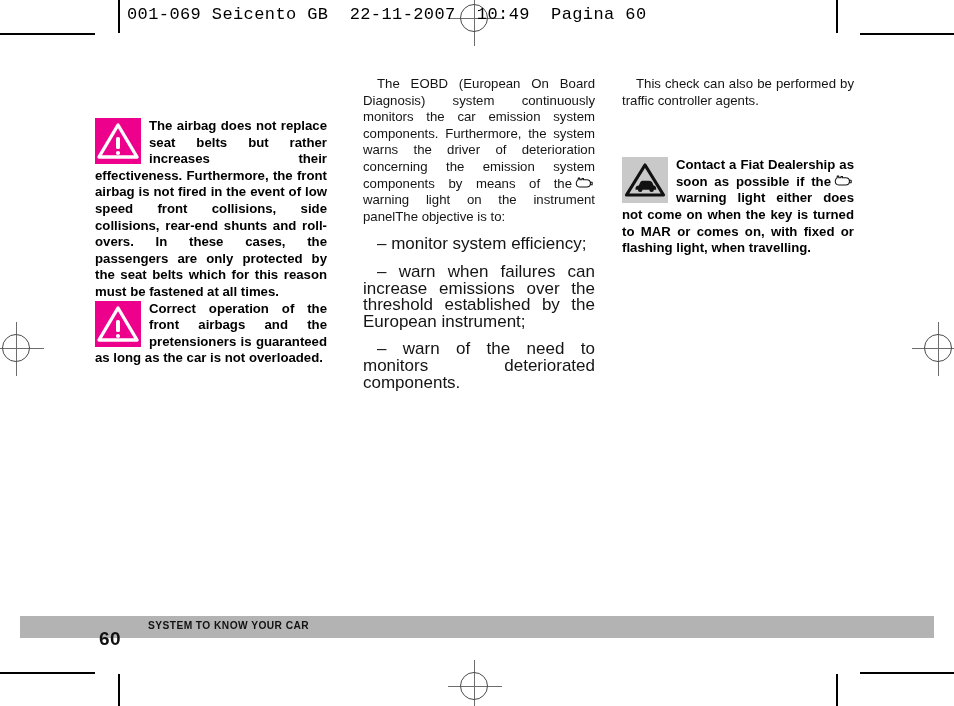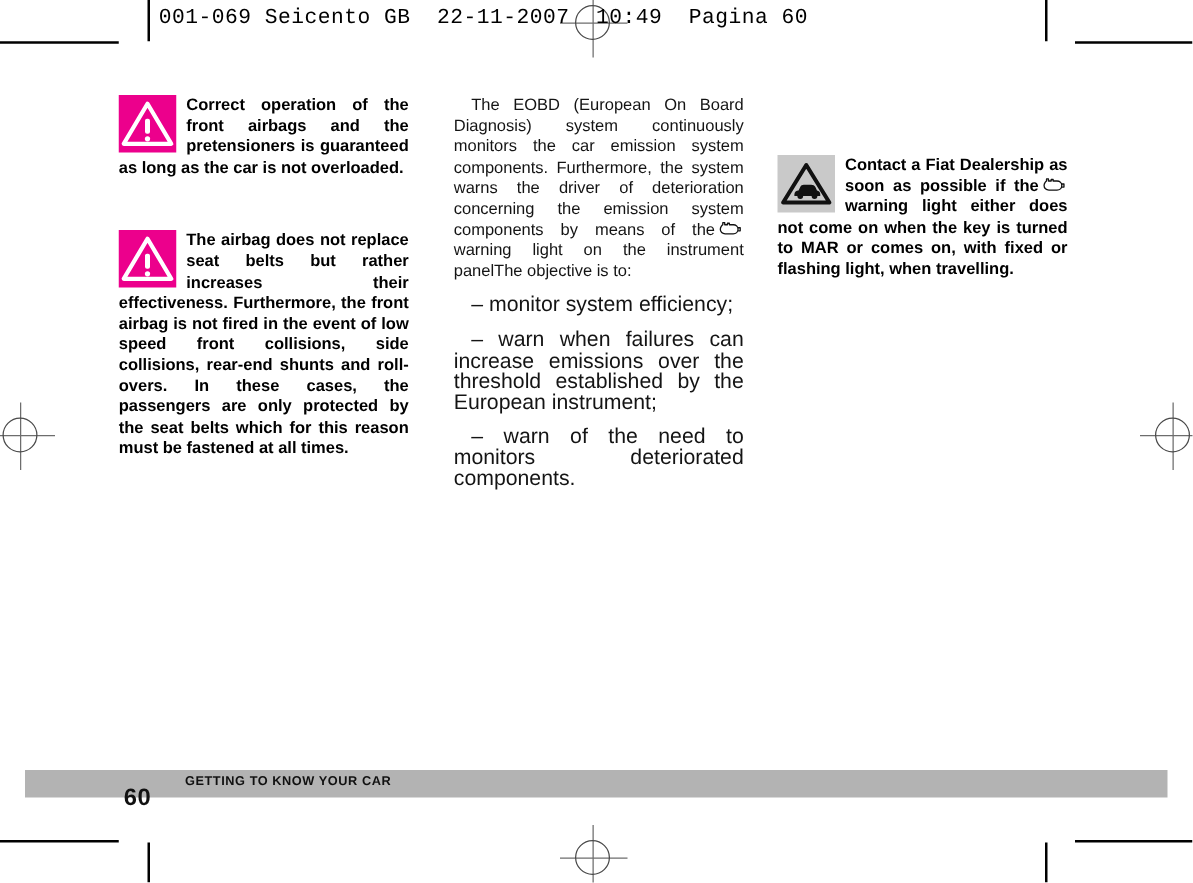--- a/index.html
+++ b/index.html
@@ -194,75 +194,76 @@
 <div class="reg reg-bottom">
   <span class="rv"></span>
     <span class="rh"></span>
     <span class="rc"></span>
 </div>
 
 <div class="page-header">001-069 Seicento GB  22-11-2007  10:49  Pagina 60</div>
 
 <div class="col col-left">
 
+  <div class="warn-block" style="margin-top:42px;">
+    <span class="icon-float icon-magenta">
+      <svg viewBox="0 0 46 46" aria-hidden="true">
+        <path d="M23 7 L42 39 L4 39 Z" fill="none" stroke="#ffffff" stroke-width="3.4" stroke-linejoin="round"></path>
+        <rect x="21" y="19" width="4" height="12" rx="1.6" fill="#ffffff"></rect>
+        <circle cx="23" cy="35" r="2.1" fill="#ffffff"></circle>
+      </svg>
+    </span>
+    <p>The airbag does not replace seat belts but rather increases their effectiveness. Furthermore, the front airbag is not fired in the event of low speed front collisions, side collisions, rear-end shunts and roll-overs. In these cases, the passengers are only protected by the seat belts which for this reason must be fastened at all times.</p>
+  </div>
+
   <div class="warn-block">
     <span class="icon-float icon-magenta">
       <svg viewBox="0 0 46 46" aria-hidden="true">
         <path d="M23 7 L42 39 L4 39 Z" fill="none" stroke="#ffffff" stroke-width="3.4" stroke-linejoin="round"></path>
         <rect x="21" y="19" width="4" height="12" rx="1.6" fill="#ffffff"></rect>
         <circle cx="23" cy="35" r="2.1" fill="#ffffff"></circle>
       </svg>
     </span>
     <p>Correct operation of the front airbags and the pretensioners is guaranteed as long as the car is not overloaded.</p>
   </div>
 
-  <div class="warn-block" style="margin-top:42px;">
-    <span class="icon-float icon-magenta">
-      <svg viewBox="0 0 46 46" aria-hidden="true">
-        <path d="M23 7 L42 39 L4 39 Z" fill="none" stroke="#ffffff" stroke-width="3.4" stroke-linejoin="round"></path>
-        <rect x="21" y="19" width="4" height="12" rx="1.6" fill="#ffffff"></rect>
-        <circle cx="23" cy="35" r="2.1" fill="#ffffff"></circle>
-      </svg>
-    </span>
-    <p>The airbag does not replace seat belts but rather increases their effectiveness. Furthermore, the front airbag is not fired in the event of low speed front collisions, side collisions, rear-end shunts and roll-overs. In these cases, the passengers are only protected by the seat belts which for this reason must be fastened at all times.</p>
-  </div>
-
 </div>
 
 <div class="col col-mid">
 
 
   <p class="body"><span class="indent"></span><span>The EOBD (European On Board Diagnosis) system continuously monitors the car emission system components. Furthermore, the system warns the driver of deterioration concerning the emission system components by means of the</span><span class="engine-glyph"><svg viewBox="0 0 30 21" aria-hidden="true">
           <path d="M6.5 4.5 L6.5 1.8 L9 1.8 L9 4.5 L12.5 4.5 L12.5 2.6 L15 2.6 L15 4.5 L20 4.5 C23.4 4.5 26.2 6.8 26.2 10.2 C26.2 13.8 23.4 16.2 20 16.2 L9.5 16.2 C6 16.2 3.3 13.8 3.3 10.3 C3.3 7 6 4.5 6.5 4.5 Z M26.5 8.4 L29 8.4 L29 12.4 L26.5 12.4" fill="none" stroke="#111111" stroke-width="1.7" stroke-linejoin="round" stroke-linecap="round"></path>
         </svg></span><span>warning light on the instrument panelThe objective is to:</span></p>
 
   <div class="dashlist" style="margin-top:11px;">
     <p><span class="indent"></span><span>– monitor system efficiency;</span></p>
     <p><span class="indent"></span><span>– warn when failures can increase emissions over the threshold established by the European instrument;</span></p>
     <p><span class="indent"></span><span>– warn of the need to monitors deteriorated components.</span></p>
   </div>
 
 
 </div>
 
 <div class="col col-right">
 
+  <p class="body"><span class="indent"></span><span>This check can also be performed by traffic controller agents.</span></p>
 
   <div class="warn-block" style="margin-top:48px;">
     <span class="icon-float icon-grey">
       <svg viewBox="0 0 46 46" aria-hidden="true">
         <path d="M23 8 L41.5 38 L4.5 38 Z" fill="none" stroke="#111111" stroke-width="3.2" stroke-linejoin="round"></path>
         <path d="M13.5 31.5 C13.5 29.6 15 28.4 16.8 28.4 L18.2 25.6 C18.7 24.4 19.8 23.8 21 23.8 L27 23.8 C28.4 23.8 29.6 24.5 30.3 25.6 L31.6 28.4 C33.2 28.6 34.2 29.7 34.2 31.5 L34.2 32.8 L13.5 32.8 Z" fill="#111111"></path>
         <circle cx="18.2" cy="32.8" r="2.3" fill="#111111"></circle>
         <circle cx="29.6" cy="32.8" r="2.3" fill="#111111"></circle>
       </svg>
     </span>
     <p><span>Contact a Fiat Dealership as soon as possible if the</span><span class="engine-glyph"><svg viewBox="0 0 30 21" aria-hidden="true">
             <path d="M6.5 4.5 L6.5 1.8 L9 1.8 L9 4.5 L12.5 4.5 L12.5 2.6 L15 2.6 L15 4.5 L20 4.5 C23.4 4.5 26.2 6.8 26.2 10.2 C26.2 13.8 23.4 16.2 20 16.2 L9.5 16.2 C6 16.2 3.3 13.8 3.3 10.3 C3.3 7 6 4.5 6.5 4.5 Z M26.5 8.4 L29 8.4 L29 12.4 L26.5 12.4" fill="none" stroke="#111111" stroke-width="1.7" stroke-linejoin="round" stroke-linecap="round"></path>
           </svg></span><span>warning light either does not come on when the key is turned to</span> <span>MAR</span> <span>or comes on, with fixed or flashing light, when travelling.</span></p>
   </div>
 
 
 </div>
 
 <div class="footer-bar"></div>
 <div class="footer-page-num">60</div>
-<div class="footer-title">GETTING TO KNOW YOUR CAR</div>
+<div class="footer-title">SYSTEM TO KNOW YOUR CAR</div>
 
 </body></html>

